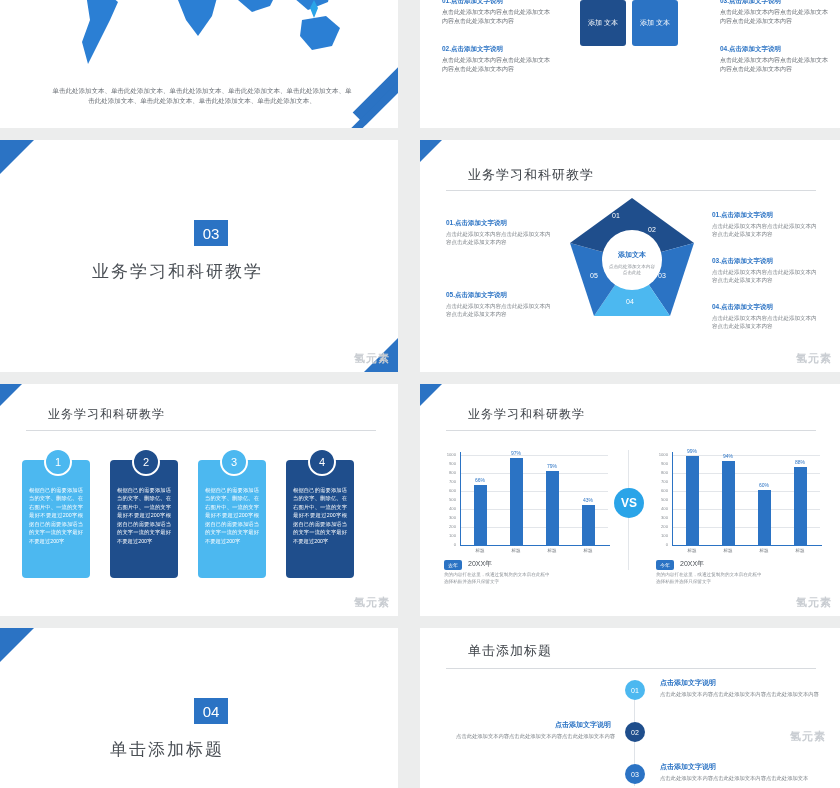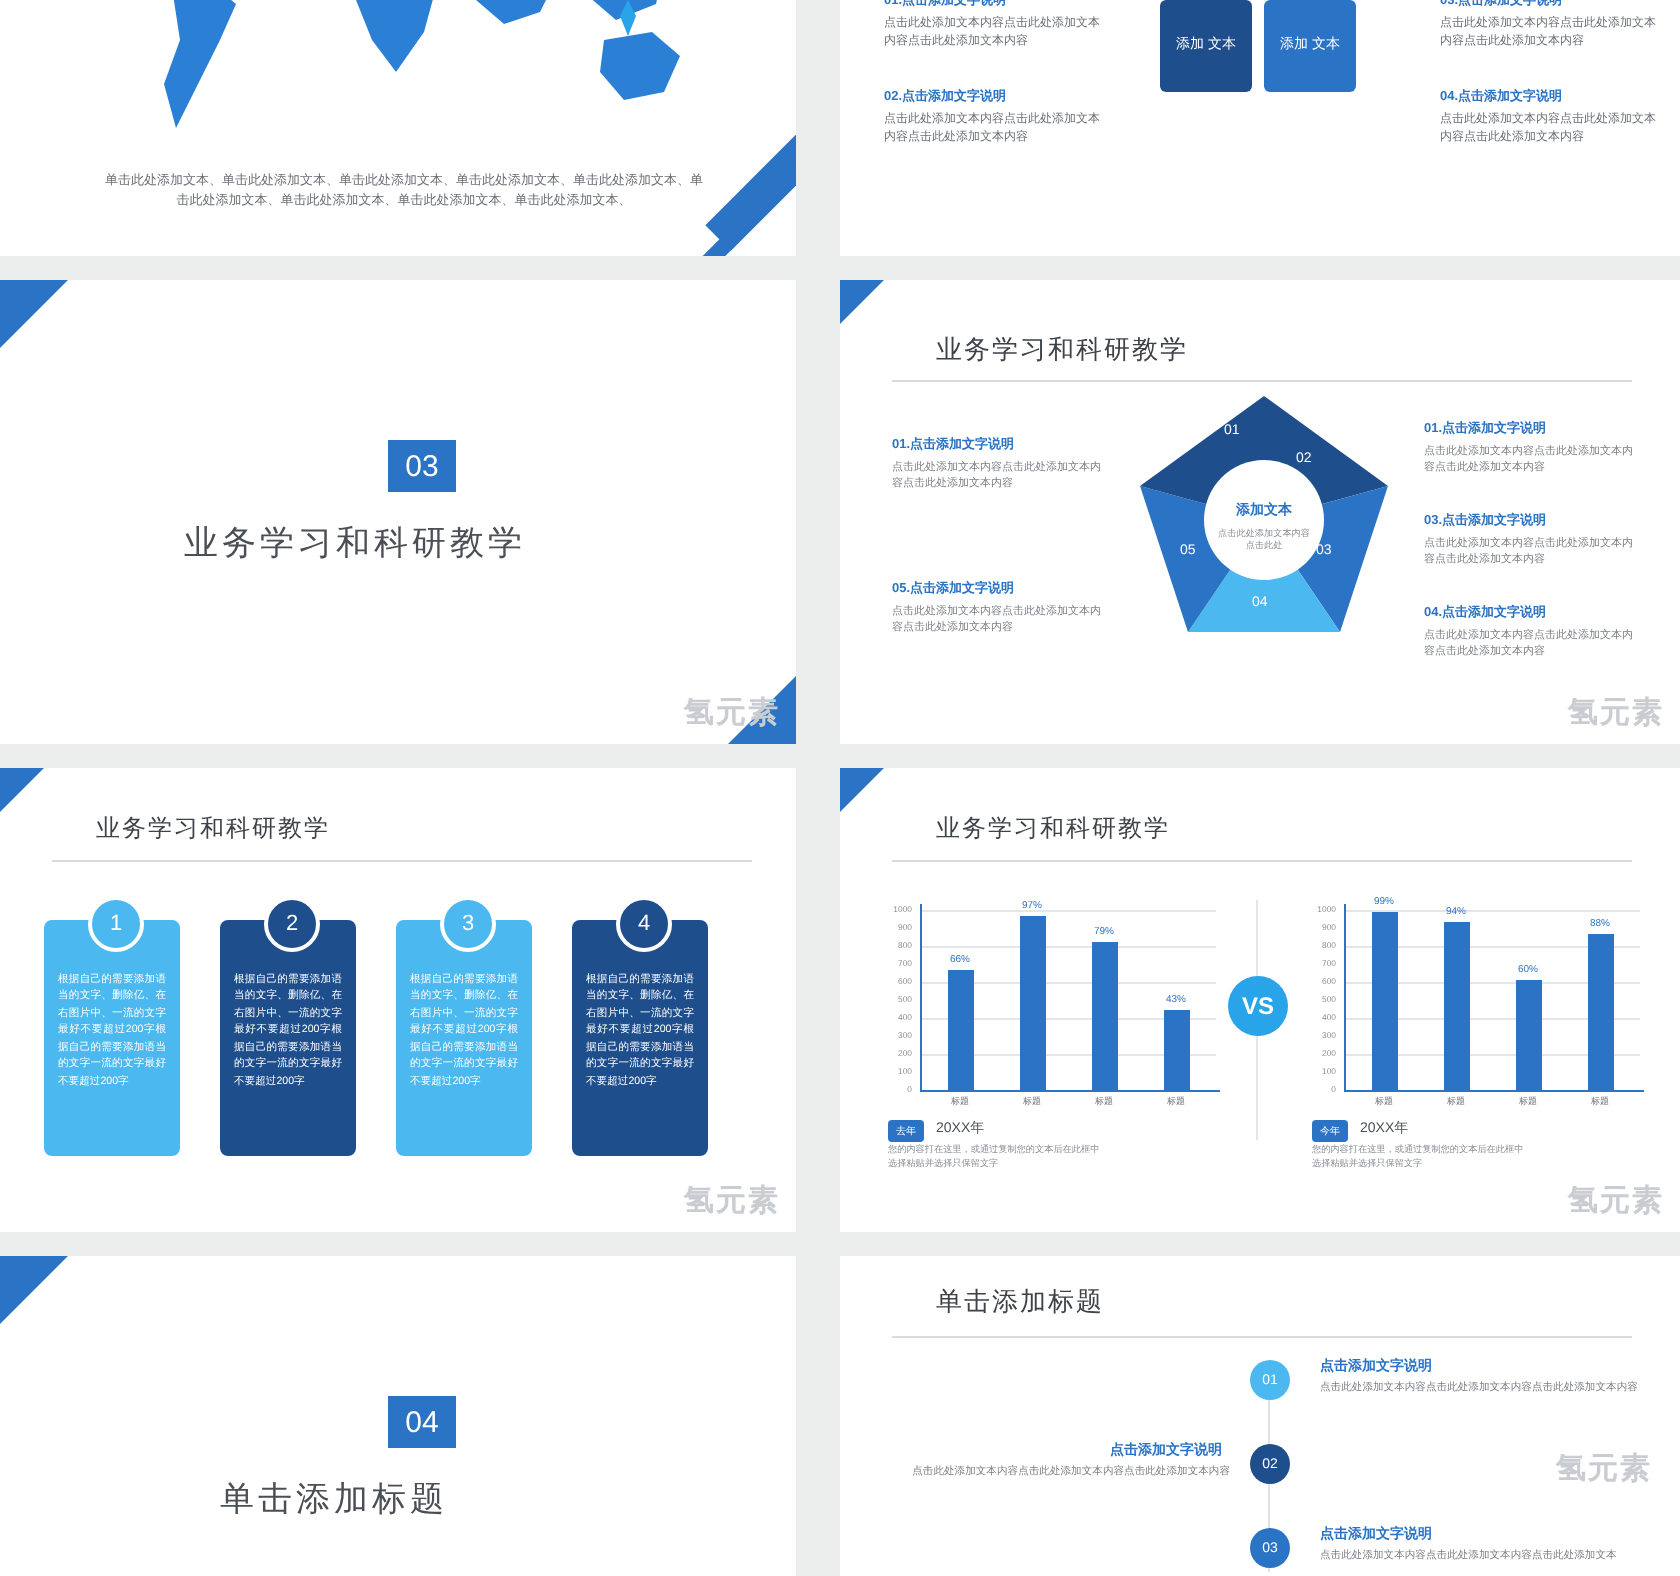--- a/index.html
+++ b/index.html
@@ -3,21 +3,21 @@
 <meta charset="utf-8">
 <style>
   html,body{margin:0;padding:0;background:#eceded;}
   body{width:840px;height:788px;font-family:"Liberation Sans", sans-serif;overflow:hidden;}
   .deck{width:840px;height:788px;position:relative;}
   .slide{position:absolute;background:#ffffff;overflow:hidden;}
   .corner-tl{position:absolute;left:0;top:0;width:0;height:0;border-top:34px solid #2b73c4;border-right:34px solid transparent;}
   .corner-tl2{position:absolute;left:0;top:0;width:0;height:0;border-top:22px solid #2b73c4;border-right:22px solid transparent;}
   .corner-br{position:absolute;right:0;bottom:0;width:0;height:0;border-bottom:34px solid #2b73c4;border-left:34px solid transparent;}
   .wm{position:absolute;right:8px;bottom:6px;font-size:9px;color:#c9cdd2;letter-spacing:1px;}
-  .wm b{font-size:15px;margin-top:24px;}
+  .wm b{font-size:11px;margin-top:24px;}
 
   
   #slide1{left:0;top:0;width:398px;height:128px;}
   .map{position:absolute;left:40px;top:-76px;width:320px;height:150px;}
   .cap1{position:absolute;left:52px;top:86px;width:300px;font-size:6.5px;color:#6a6f75;line-height:1.55;text-align:center;}
   .dia1{position:absolute;right:-16px;bottom:-10px;width:18px;height:130px;background:#2b73c4;transform:rotate(45deg);}
   .dia1b{position:absolute;right:10px;bottom:-28px;width:8px;height:110px;background:#2b73c4;transform:rotate(45deg);}
 
   
   #slide2{left:420px;top:0;width:420px;height:128px;}

